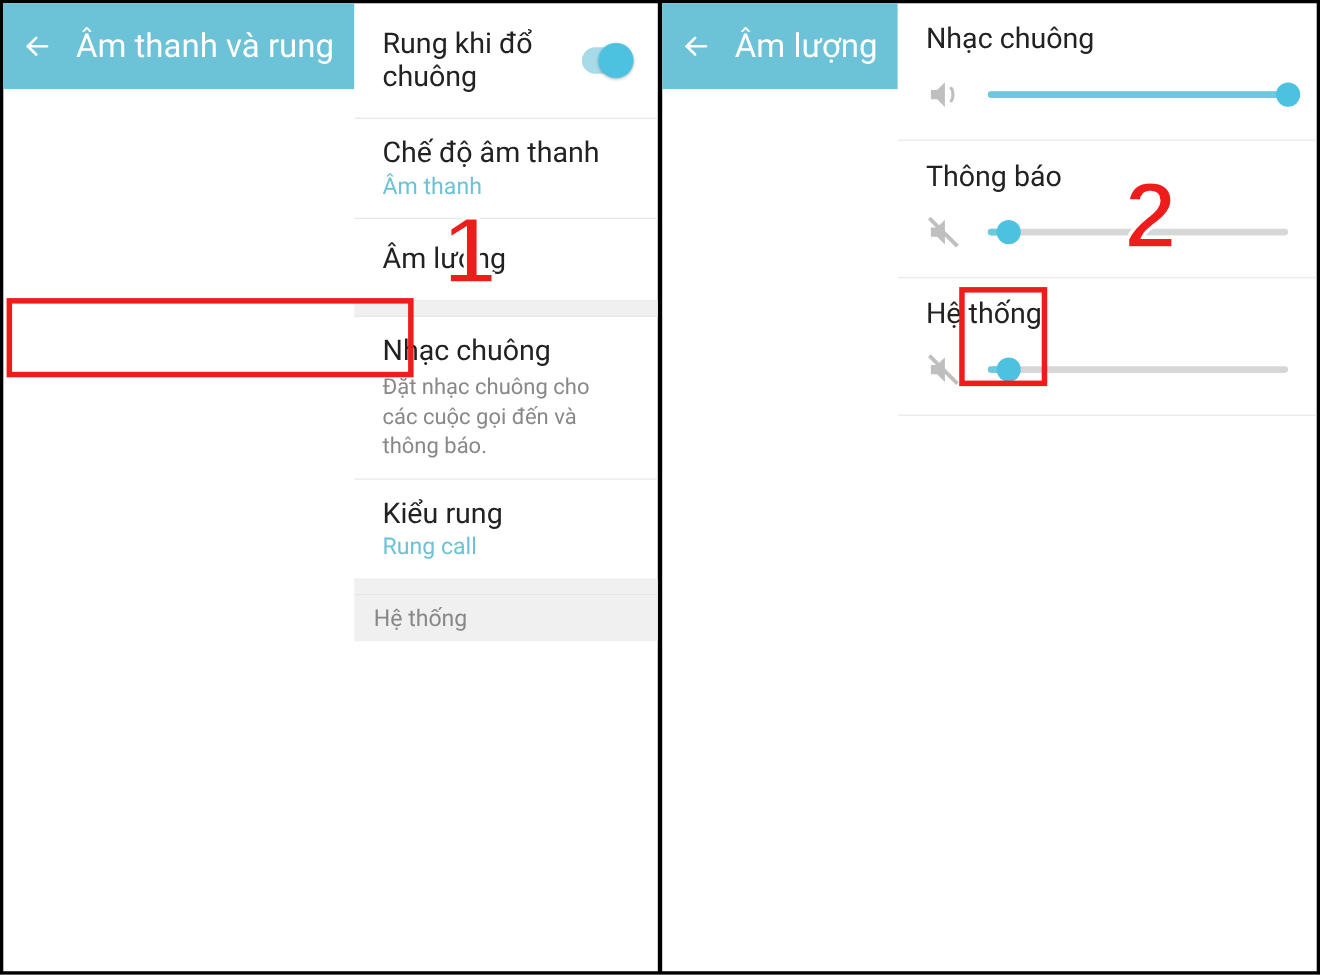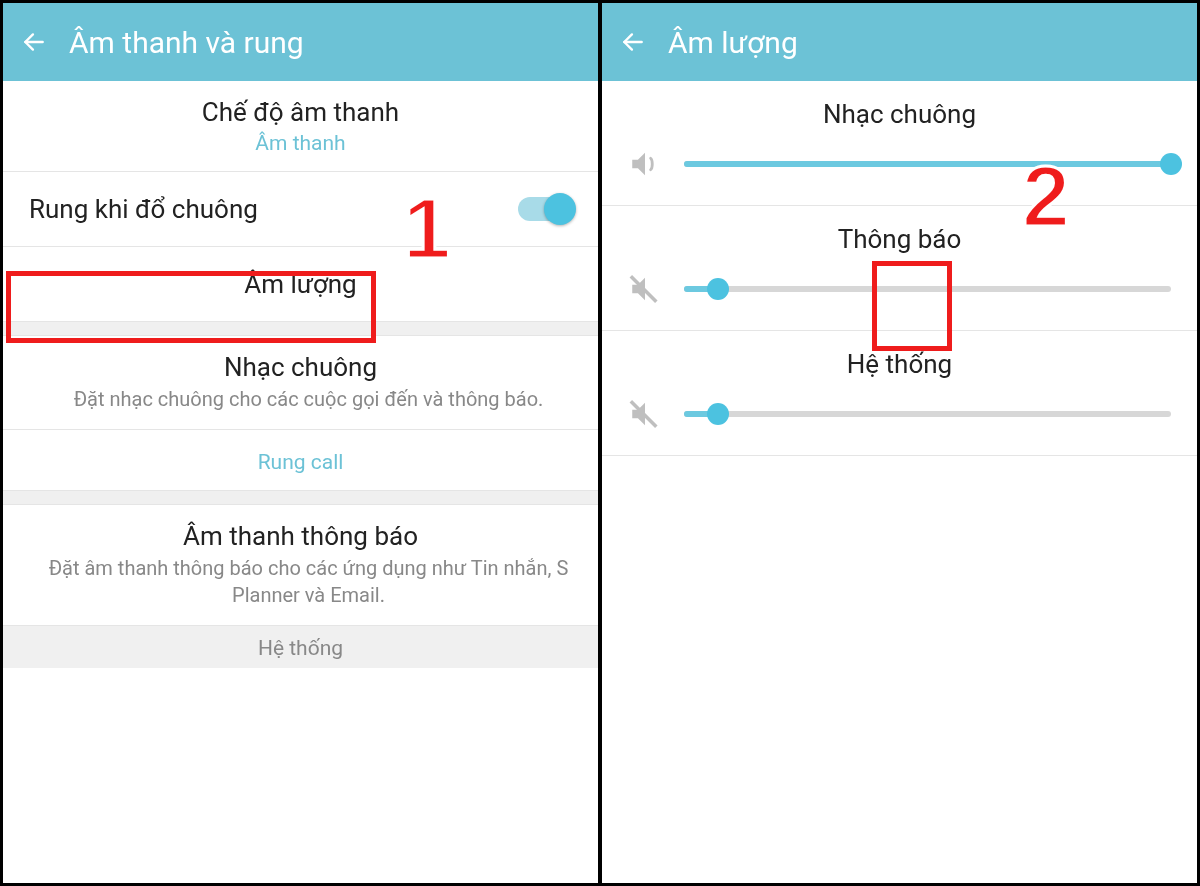--- a/index.html
+++ b/index.html
@@ -13,24 +13,23 @@
   .container {
     display: flex;
     width: 1200px;
     height: 886px;
     background: #000;
   }
   .pane {
     flex: 1;
     background: #fff;
     display: flex;
-    flex-direction: column;
+    flex-direction: row;
     position: relative;
     border: 3px solid #000;
-    text-align: center;
   }
   .pane.left { border-right-width: 2px; }
   .pane.right { border-left-width: 2px; }
   .header {
     background: #6cc2d6;
     color: #fff;
     display: flex;
     align-items: center;
     height: 78px;
     padding: 0 18px;
@@ -59,21 +58,20 @@
   .row-sub {
     font-size: 21px;
     color: #6cc2d6;
     margin-top: 4px;
   }
   .row-desc {
     font-size: 20px;
     color: #888;
     margin-top: 4px;
     line-height: 1.35;
-    margin-left: 16px;
   }
   .row.toggle {
     display: flex;
     align-items: center;
     justify-content: space-between;
     padding: 22px 26px;
   }
   .switch {
     position: relative;
     width: 54px;
@@ -180,46 +178,43 @@
 
   <div class="pane left">
     <div class="header">
       <svg class="back-arrow" viewBox="0 0 24 24" fill="none" stroke="#fff" stroke-width="2.2" stroke-linecap="round" stroke-linejoin="round">
           <path d="M20 12H4"></path>
           <path d="M11 5l-7 7 7 7"></path>
         </svg>
       <div class="title">Âm thanh và rung</div>
     </div>
     <div class="content">
-      <div class="row">
-        <div class="row-title">Chế độ âm thanh</div>
-        <div class="row-sub">Âm thanh</div>
-      </div>
       <div class="row toggle">
         <div class="row-title">Rung khi đổ chuông</div>
         <div class="switch">
             <div class="knob"></div>
           </div>
       </div>
+      <div class="row">
+        <div class="row-title">Chế độ âm thanh</div>
+        <div class="row-sub">Âm thanh</div>
+      </div>
       <div class="row no-sub" style="position:relative;">
         <div class="row-title">Âm lượng</div>
       </div>
       <div class="spacer"></div>
       <div class="row">
         <div class="row-title">Nhạc chuông</div>
         <div class="row-desc">Đặt nhạc chuông cho các cuộc gọi đến và thông báo.</div>
       </div>
       <div class="row">
+        <div class="row-title">Kiểu rung</div>
         <div class="row-sub">Rung call</div>
       </div>
       <div class="spacer"></div>
-      <div class="row">
-        <div class="row-title">Âm thanh thông báo</div>
-        <div class="row-desc">Đặt âm thanh thông báo cho các ứng dụng như Tin nhắn, S Planner và Email.</div>
-      </div>
       <div class="section-label">Hệ thống</div>
     </div>
 
     <div class="red-box" style="left:3px; top:268px; width:370px; height:72px;"></div>
     <div class="big-num" style="left:400px; top:182px;">1</div>
   </div>
 
   <div class="pane right">
     <div class="header">
       <svg class="back-arrow" viewBox="0 0 24 24" fill="none" stroke="#fff" stroke-width="2.2" stroke-linecap="round" stroke-linejoin="round">

